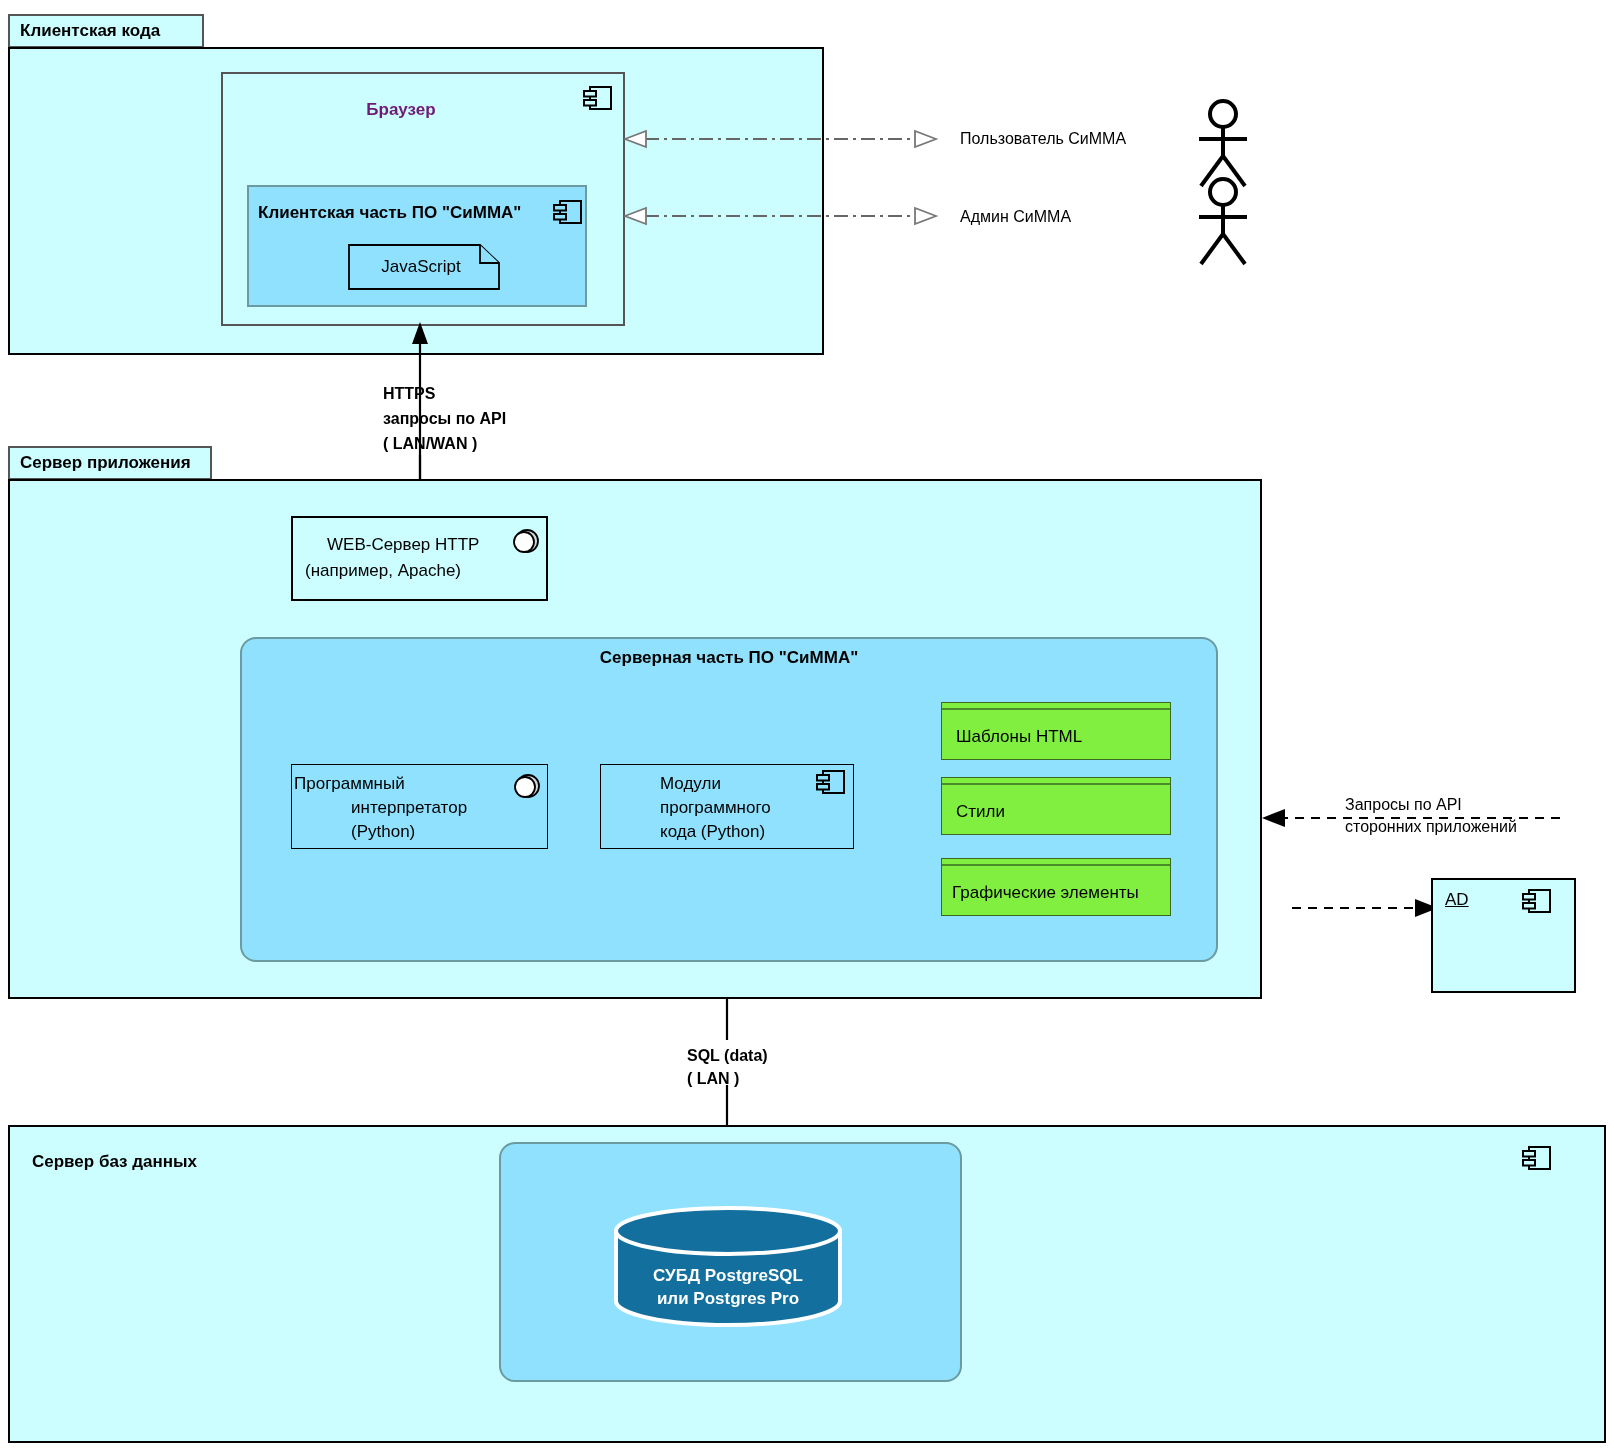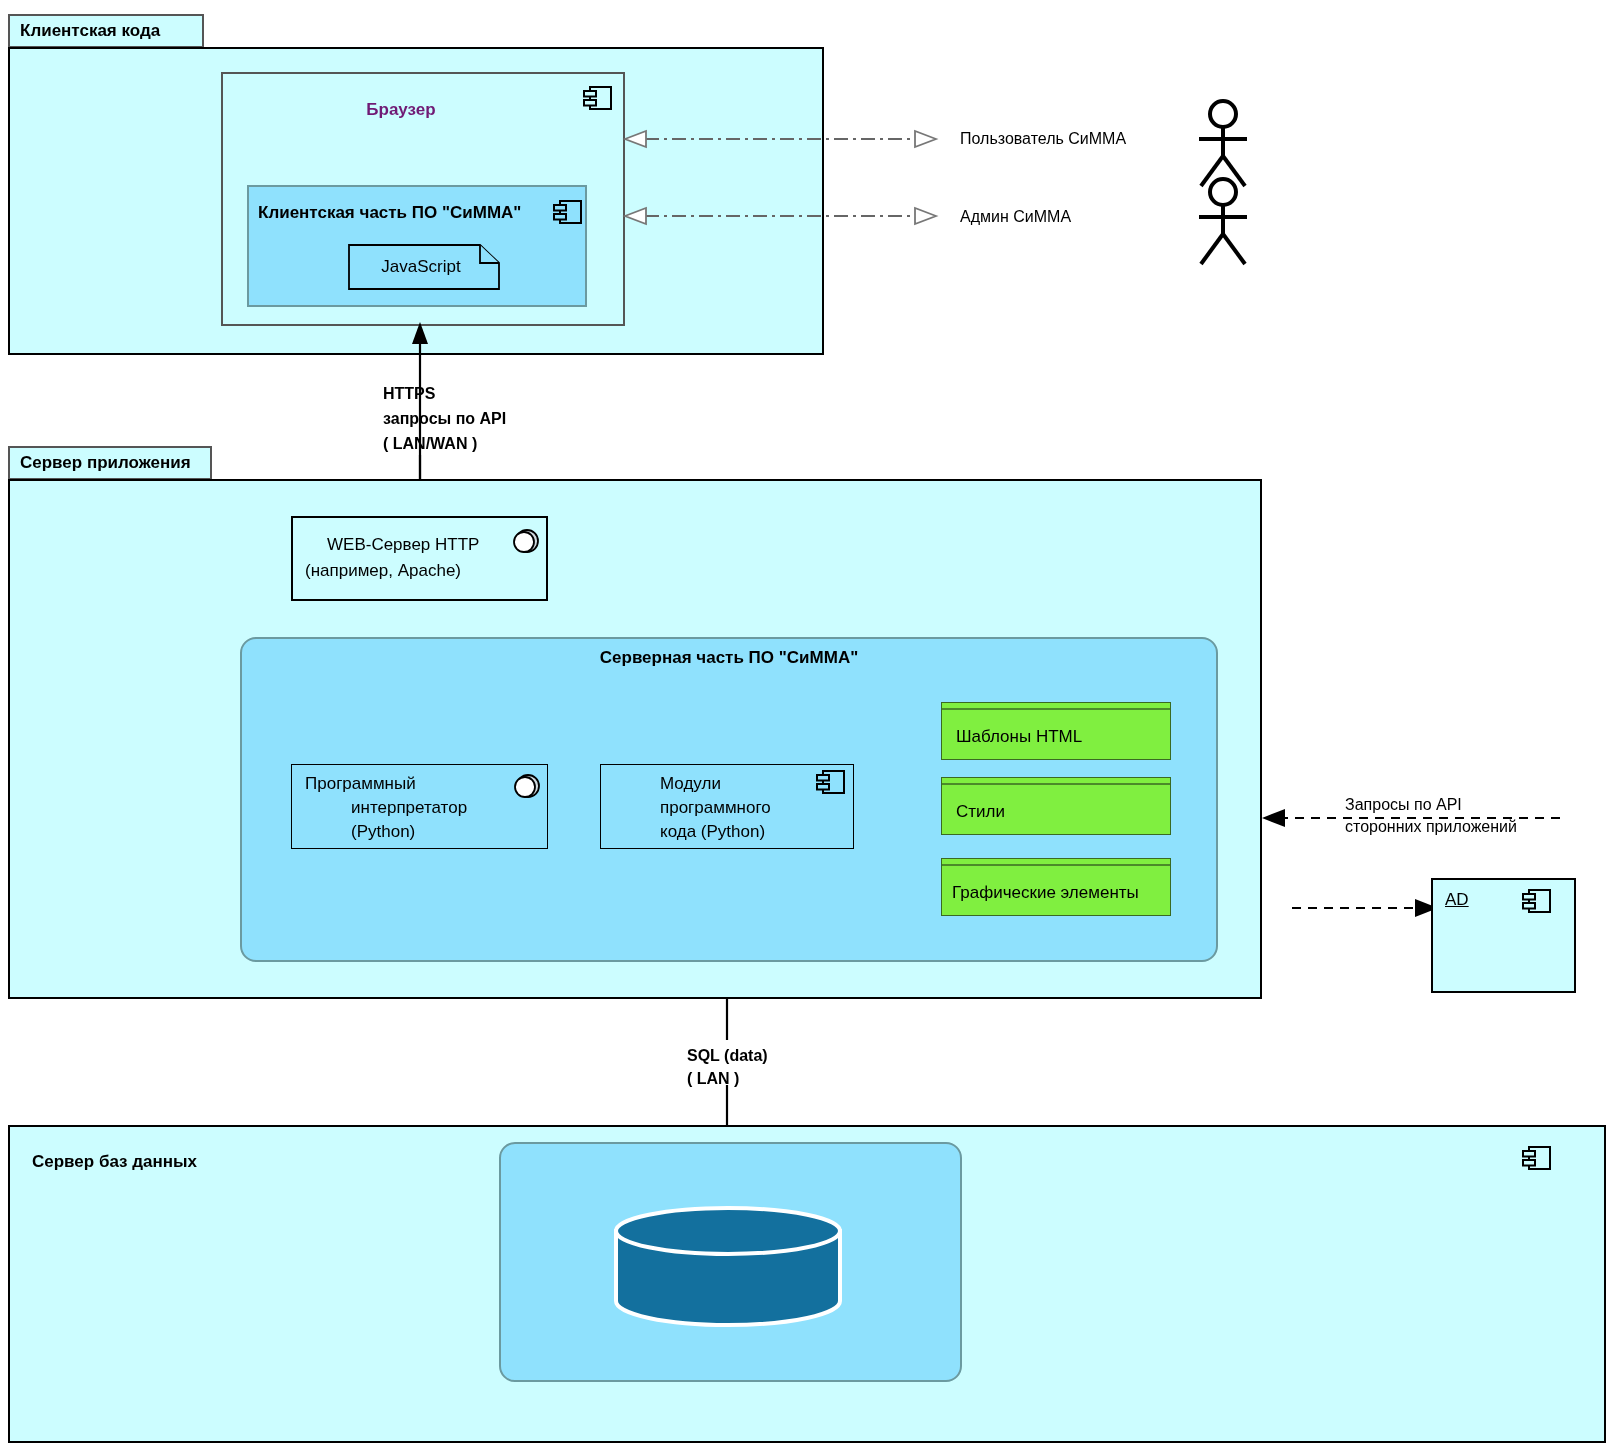--- a/index.html
+++ b/index.html
@@ -242,21 +242,21 @@
     <svg class="icon-svg" width="30" height="30" viewBox="0 0 30 30">
       <circle cx="16" cy="14" r="11" fill="#cfd9de" stroke="#000" stroke-width="1.8"></circle>
       <circle cx="13" cy="15" r="10" fill="#ffffff" stroke="#000" stroke-width="1.8"></circle>
     </svg>
   </div>
 
   <div class="rounded-panel abs" style="left:240px; top:637px; width:978px; height:325px;"></div>
   <div class="abs title-black" style="left:240px; top:648px; width:978px; text-align:center;">Серверная часть ПО "СиММА"</div>
 
   <div class="box-plain abs" style="left:291px; top:764px; width:257px; height:85px;"></div>
-  <div class="abs ltext" style="left:291px; top:772px; width:200px; height:24px; ">Программный</div>
+  <div class="abs ltext" style="left:280px; top:772px; width:200px; height:24px; ">Программный</div>
   <div class="abs ltext" style="left:291px; top:796px; width:230px; height:24px; padding-left:60px;">интерпретатор</div>
   <div class="abs ltext" style="left:291px; top:820px; width:200px; height:24px; padding-left:60px;">(Python)</div>
   <div class="abs" style="left:512px; top:772px;">
     <svg class="icon-svg" width="30" height="30" viewBox="0 0 30 30">
       <circle cx="16" cy="14" r="11" fill="#cfd9de" stroke="#000" stroke-width="1.8"></circle>
       <circle cx="13" cy="15" r="10" fill="#ffffff" stroke="#000" stroke-width="1.8"></circle>
     </svg>
   </div>
 
   <div class="box-plain abs" style="left:600px; top:764px; width:254px; height:85px;"></div>
@@ -307,16 +307,20 @@
     </svg>
   </div>
 
   <div class="rounded-panel abs" style="left:499px; top:1142px; width:463px; height:240px;"></div>
 
   <div class="abs" style="left:612px; top:1207px; width:232px; height:118px;">
     <svg class="icon-svg" width="232" height="118" viewBox="0 0 232 118">
       <path d="M4,24 L4,94 A112,24 0 0 0 228,94 L228,24 Z" fill="#13709e" stroke="#ffffff" stroke-width="4"></path>
       <ellipse cx="116" cy="24" rx="112" ry="23" fill="#13709e" stroke="#ffffff" stroke-width="4"></ellipse>
     </svg>
+    <div class="abs" style="left:0; top:58px; width:232px; text-align:center; font-weight:bold; font-size:17px; color:#ffffff; line-height:1.35;">
+      <div>СУБД PostgreSQL</div>
+      <div>или Postgres Pro</div>
+    </div>
   </div>
 
 
 </div>
 
 </body></html>

